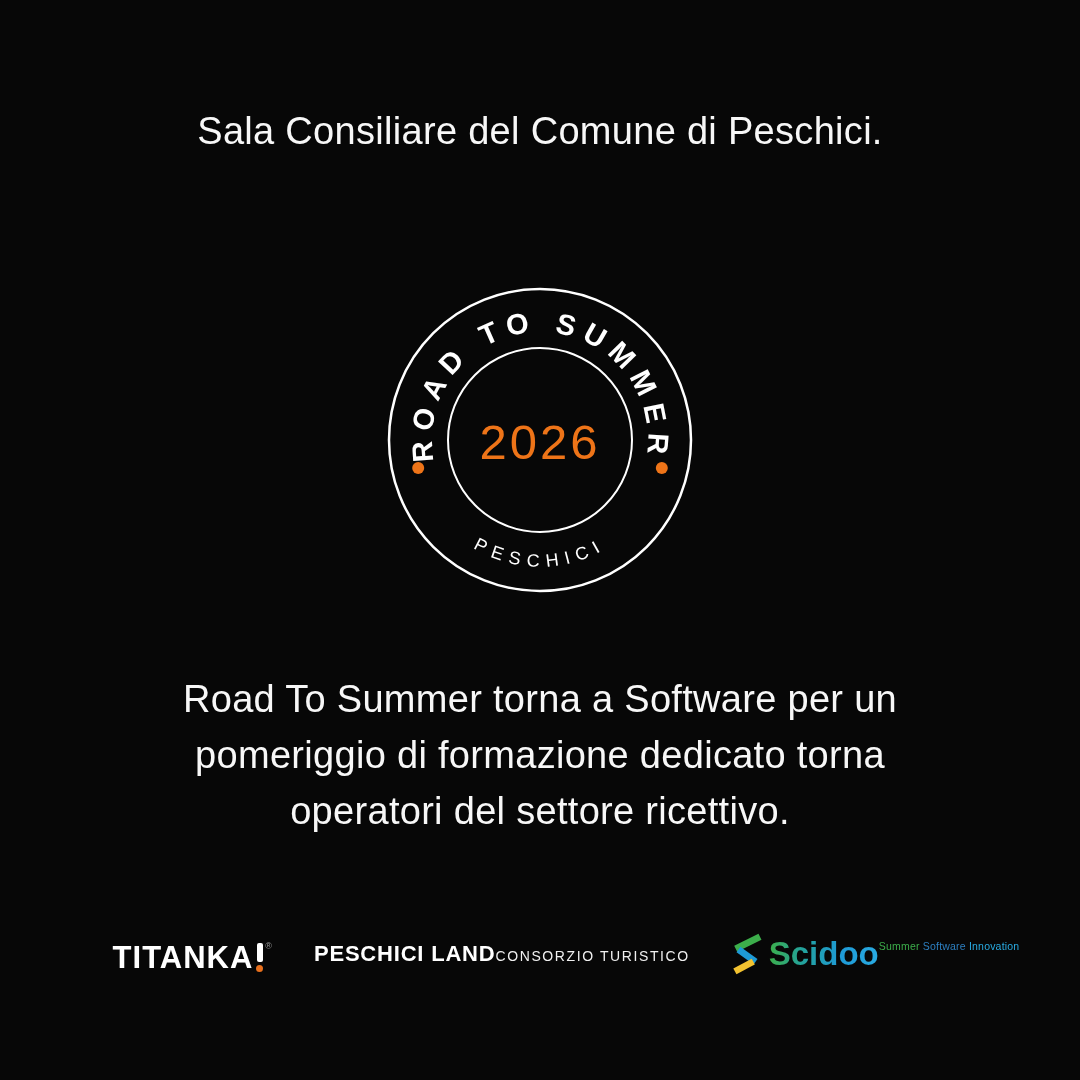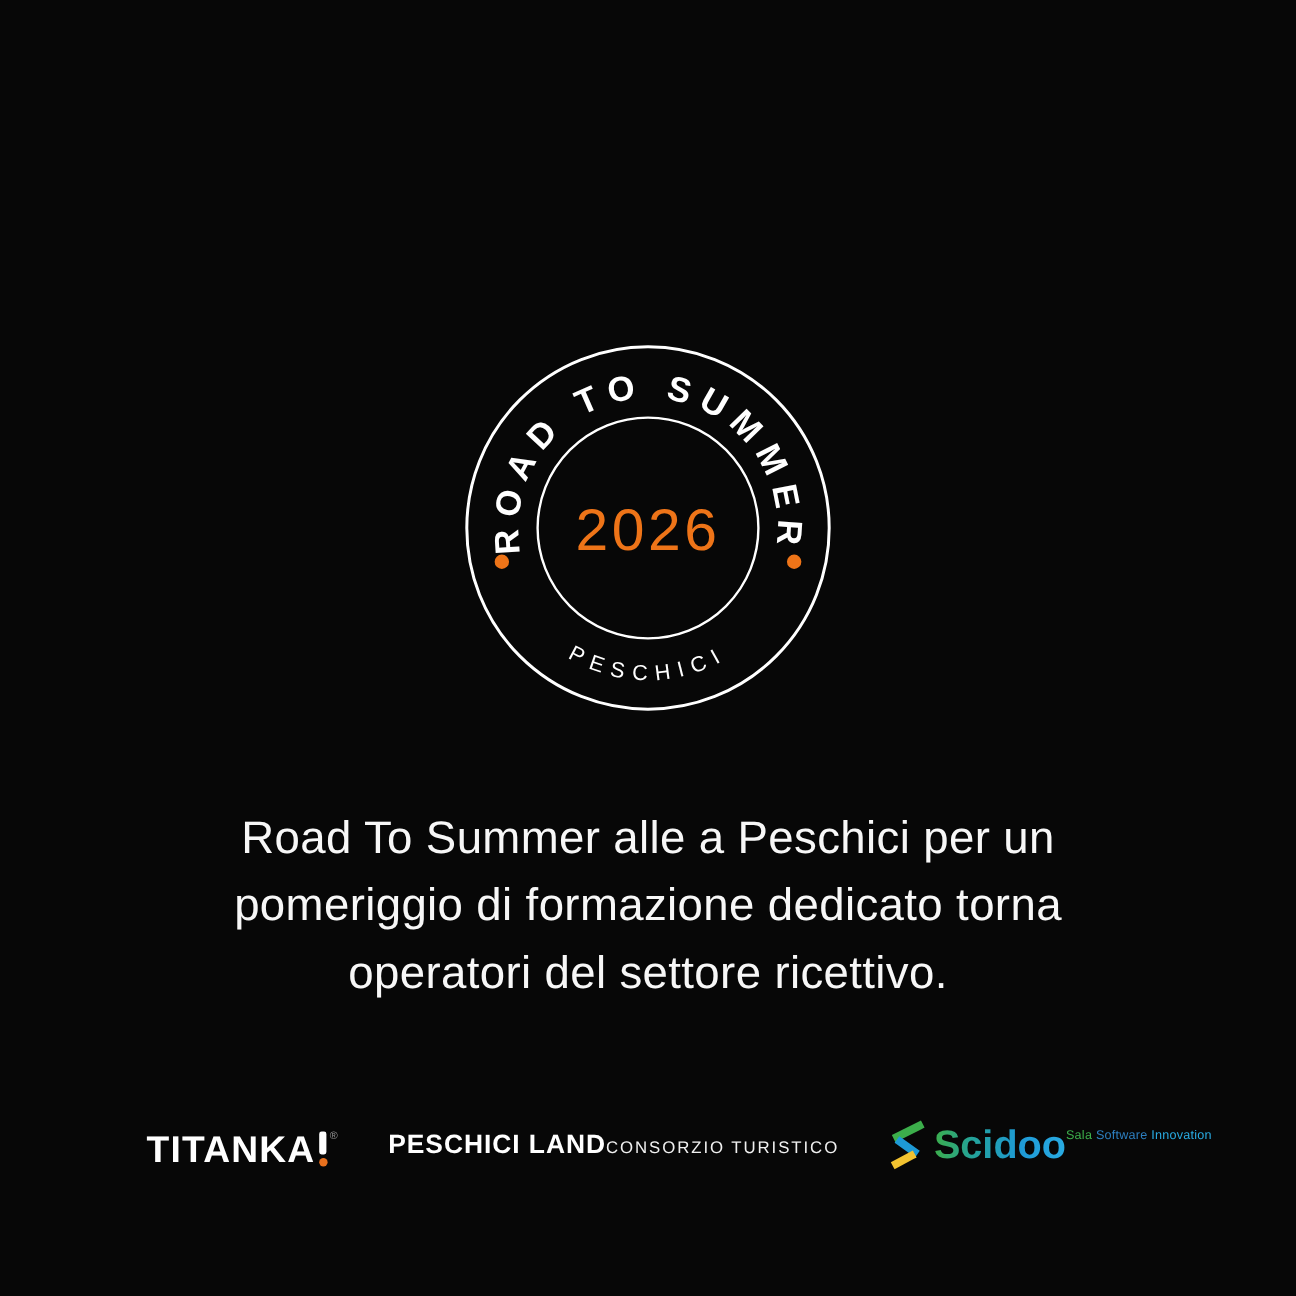--- a/index.html
+++ b/index.html
@@ -82,20 +82,21 @@
   .tag-hotel{color:#3cae4b;}
   .tag-software{color:#2d7fc0;margin-top:40px;}
   .tag-innovation{color:#29abe2;}
 </style>
 </head>
 <body>
 
 <div class="poster">
 
   <div class="header">
+    <div>Sala Consiliare del Comune di Peschici.</div>
   </div>
 
   <div class="badge">
     <svg width="306" height="306" viewBox="0 0 306 306">
       <defs>
         <path id="arcTop" d="M 47.8 177.3 A 108 108 0 1 1 258.2 177.3" fill="none"></path>
         <path id="arcBottom" d="M 33.7 196.4 A 127 127 0 0 0 272.3 196.4" fill="none"></path>
       </defs>
       <circle cx="153" cy="153" r="151" fill="none" stroke="#ffffff" stroke-width="2.5"></circle>
       <circle cx="153" cy="153" r="92" fill="none" stroke="#ffffff" stroke-width="2"></circle>
@@ -105,21 +106,21 @@
         <textPath href="#arcTop" startOffset="50%" text-anchor="middle">ROAD TO SUMMER</textPath>
       </text>
       <text class="year" x="153" y="155" text-anchor="middle" dominant-baseline="central">2026</text>
       <text class="arc-bottom">
         <textPath href="#arcBottom" startOffset="50%" text-anchor="middle">PESCHICI</textPath>
       </text>
     </svg>
   </div>
 
   <div class="body-text">
-    <div>Road To Summer alle a Peschici per un</div>
+    <div>Road To Summer torna a Software per un</div>
     <div>pomeriggio di formazione dedicato torna</div>
     <div>operatori del settore ricettivo.</div>
   </div>
 
   <div class="footer">
 
     <div class="logo titanka">
       <span class="titanka-word">TITANKA</span>
       <span class="bang">
         <span class="bang-bar"></span>
@@ -135,21 +136,21 @@
 
     <div class="logo scidoo">
       <svg width="30" height="44" viewBox="0 0 36 48">
         <path d="M 30 5 L 8 16" stroke="#3cae4b" stroke-width="8" stroke-linecap="square" fill="none"></path>
         <path d="M 11 21 L 25 31" stroke="#1e9ad6" stroke-width="8" stroke-linecap="square" fill="none"></path>
         <path d="M 22 35 L 7 43" stroke="#f2c230" stroke-width="8" stroke-linecap="square" fill="none"></path>
       </svg>
       <span class="scidoo-text">
         <span class="scidoo-name">Scidoo</span>
         <span class="scidoo-tagline">
-          <span class="tag-hotel">Sala</span>
+          <span class="tag-hotel">Summer</span>
           <span class="tag-software">Software</span>
           <span class="tag-innovation">Innovation</span>
         </span>
       </span>
     </div>
 
   </div>
 </div>
 
 </body></html>

